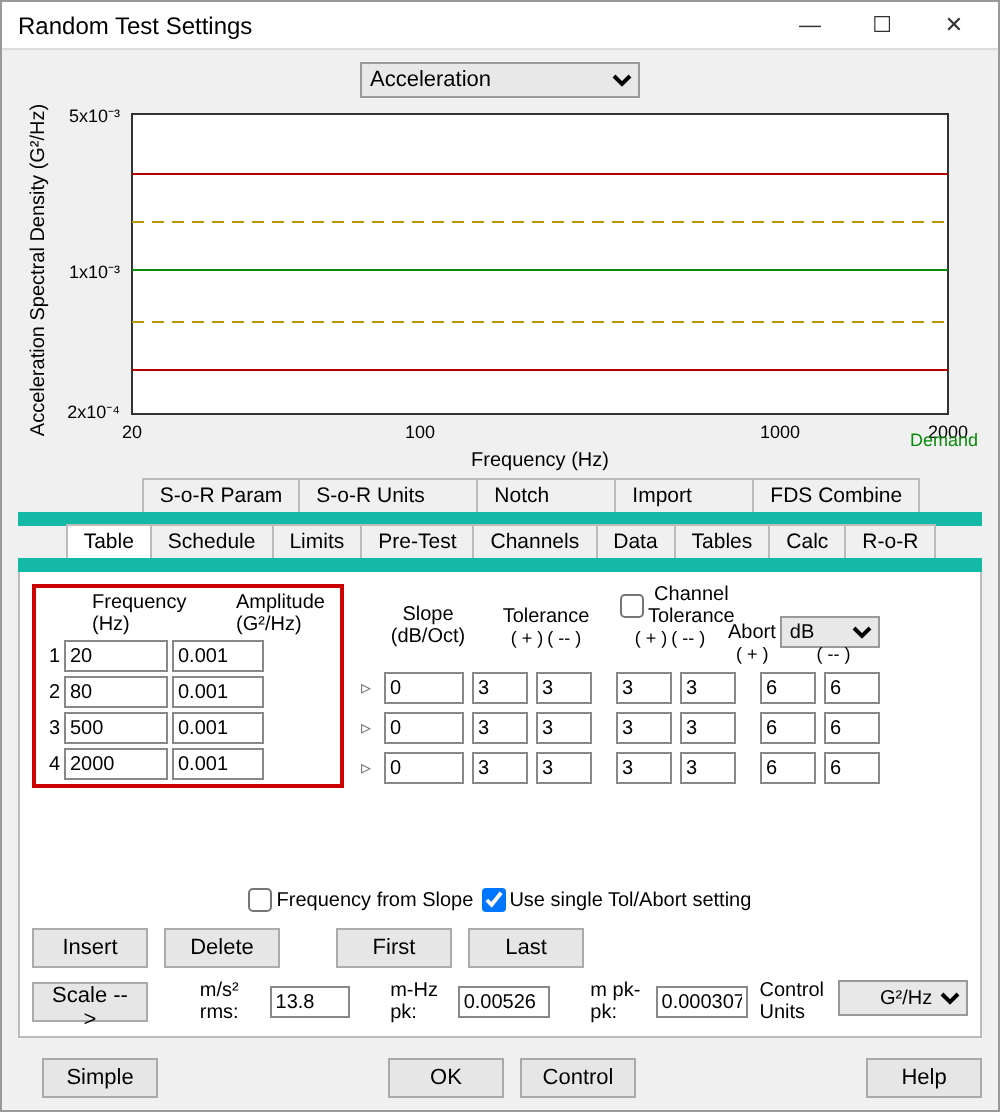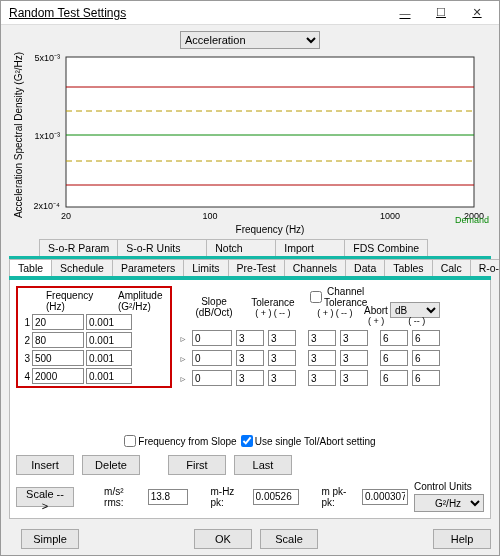--- a/index.html
+++ b/index.html
@@ -18,21 +18,20 @@
     display: flex;
     flex-direction: column;
   }
   .titlebar {
     height: 24px;
     background: #fff;
     display: flex;
     align-items: center;
     padding: 0 4px 0 8px;
     border-bottom: 1px solid #ddd;
-    text-decoration: underline;
   }
   .titlebar-title { flex: 1; font-size: 12px; }
   .titlebar-btn {
     width: 36px;
     height: 22px;
     display: flex;
     align-items: center;
     justify-content: center;
     font-size: 11px;
     color: #333;
@@ -47,21 +46,21 @@
     position: relative;
     height: 186px;
     margin: 0 0 2px 0;
   }
   .plot-area svg { width: 100%; height: 100%; }
   .demand-label {
     position: absolute; right: 2px; bottom: 12px;
     color: #0a8a0a; font-size: 9px;
   }
   
-  .tabrow { display: flex; border-bottom: 4px solid #14b8a6; }
+  .tabrow { display: flex; border-bottom: 7px solid #14b8a6; justify-content: center; }
   .tabrow2 { margin-top: -1px; }
   .tab {
     padding: 2px 8px 2px 8px;
     font-size: 10.5px;
     border: 1px solid #bbb;
     border-bottom: none;
     background: #f0f0f0;
     margin-right: -1px;
     white-space: nowrap;
   }
@@ -113,21 +112,21 @@
   .spacer { flex:1; }
   .options-row { display:flex; gap:4px; justify-content:center; margin: 40px 0 8px 0; align-items: center;}
   .btnrow { display:flex; gap:8px; align-items:center; }
   button.flat {
     height: 20px; min-width: 58px; font-size: 11px;
     background: #e6e6e6; border: 1px solid #aaa;
     padding: 0 8px;
   }
   .units-row { display:flex; align-items:center; gap:6px; margin-top:6px;}
   .units-row .lbl { font-size:10px;}
-  .units-sel { margin-left:auto; display:flex; flex-direction:column; align-items:flex-start; gap:2px;}
+  .units-sel { margin-left:auto; display:flex; flex-direction:row; align-items:flex-start; gap:2px;}
   .units-sel select { width: 70px; height:18px; font-size:10px; background:#e8e8e8; border:1px solid #999;padding-left:16px;}
   .bottom-bar {
     display:flex; gap:8px; justify-content:center; align-items:center;
     padding: 6px 0 0 12px; margin-top:4px;
   }
   .bottom-bar .left { flex:1; display:flex; }
   .bottom-bar .right { flex:1; display:flex; justify-content:flex-end;align-items:flex-end; }
   select.abort-sel { width:50px; height:16px; font-size:10px; background:#e8e8e8; border:1px solid #999;}
 </style>
 </head>
@@ -178,21 +177,20 @@
       <div style="width:30px"></div>
       <div class="tab">S-o-R Param</div>
       <div class="tab" style="min-width:90px">S-o-R Units</div>
       <div class="tab" style="min-width:70px">Notch</div>
       <div class="tab" style="min-width:70px">Import</div>
       <div class="tab">FDS Combine</div>
     </div>
     <div class="tabrow tabrow2">
       <div class="tab active">Table</div>
       <div class="tab">Schedule</div>
-      <div class="tab">Parameters</div>
       <div class="tab">Limits</div>
       <div class="tab">Pre-Test</div>
       <div class="tab">Channels</div>
       <div class="tab">Data</div>
       <div class="tab">Tables</div>
       <div class="tab">Calc</div>
       <div class="tab">R-o-R</div>
 
     </div>
 
@@ -347,19 +345,19 @@
           <select><option>G²/Hz</option></select>
         </div>
       </div>
     </div>
 
     <div class="bottom-bar">
       <div class="left">
           <button class="flat">Simple</button>
         </div>
       <button class="flat">OK</button>
-      <button class="flat">Scale</button>
+      <button class="flat">Control</button>
       <div class="right">
           <button class="flat">Help</button>
         </div>
     </div>
   </div>
 </div>
 
 </body></html>

